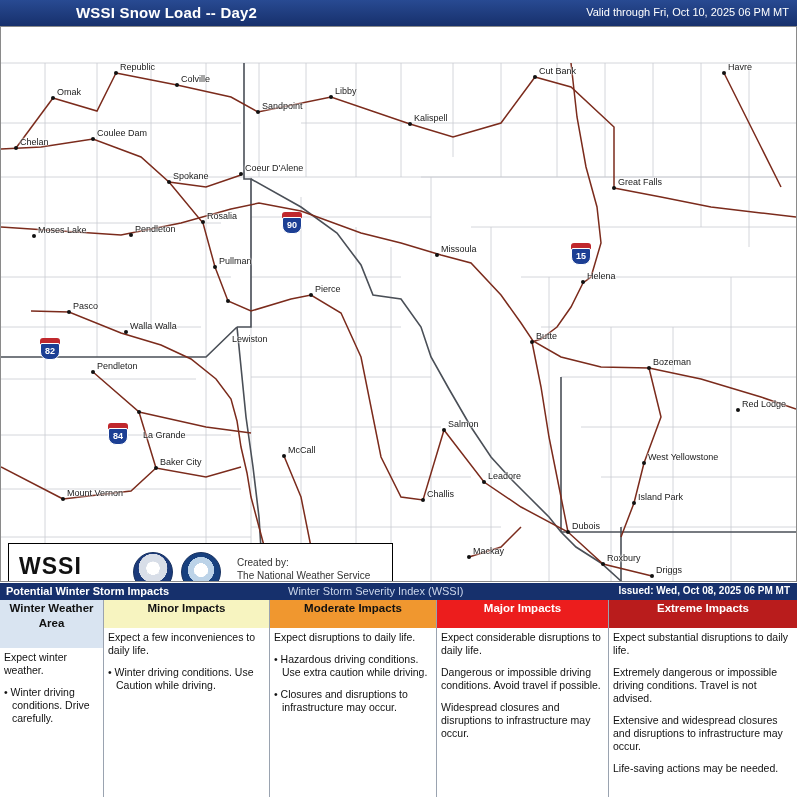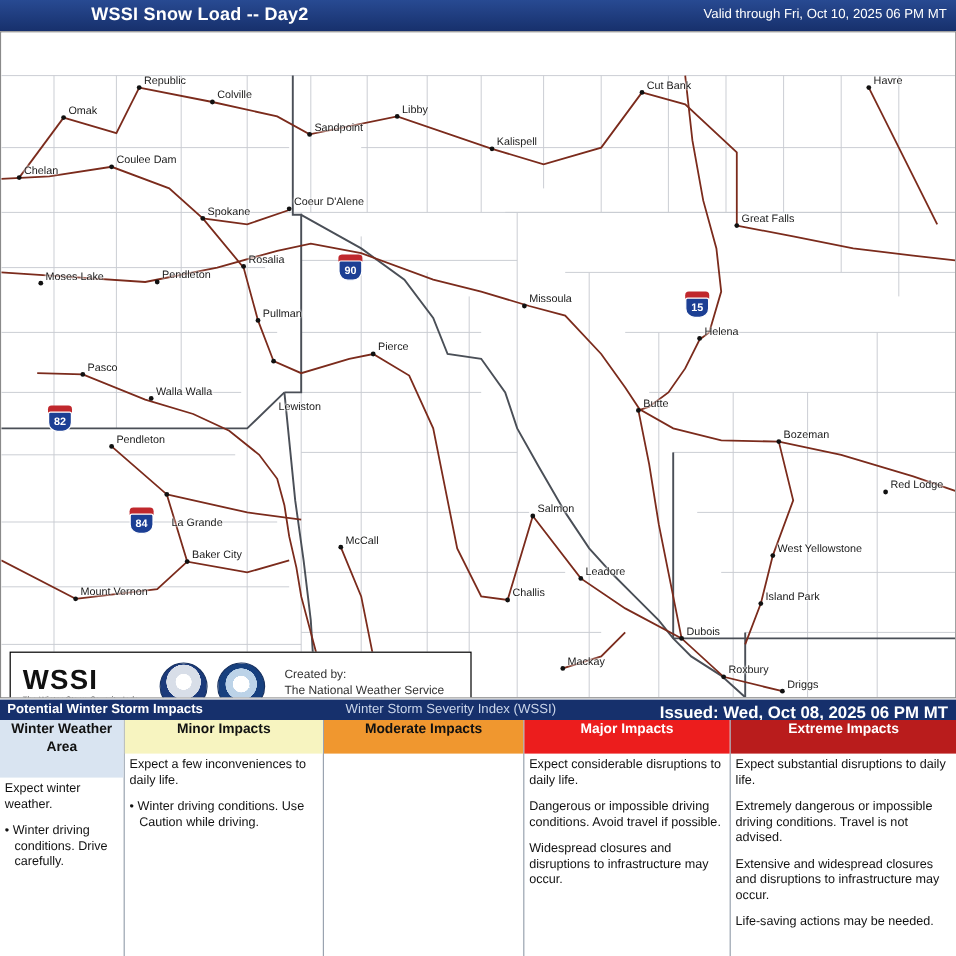--- a/index.html
+++ b/index.html
@@ -158,21 +158,21 @@
   #impacts-bar .left {
     position: absolute; left: 6px; top: 2px;
     font-size: 11px; font-weight: bold;
   }
   #impacts-bar .center {
     position: absolute; left: 288px; top: 2px;
     font-size: 11px; color: #cbd6ea;
   }
   #impacts-bar .right {
     position: absolute; right: 7px; top: 2px;
-    font-size: 14px; font-weight: bold;
+    font-size: 10px; font-weight: bold;
   }
 
   
   #legend {
     position: absolute;
     left: 0; top: 600px;
     width: 797px; height: 197px;
     display: flex;
     background: #ffffff;
   }
@@ -454,20 +454,25 @@
       </div>
       <div class="lcol" style="width: 166px;">
         <div class="lhead c-minor">Minor Impacts</div>
         <div class="lbody">
           <p class="">Expect a few inconveniences to daily life.</p>
           <p class="bullet ">• Winter driving conditions. Use Caution while driving.</p>
         </div>
       </div>
       <div class="lcol" style="width: 167px;">
         <div class="lhead c-mod">Moderate Impacts</div>
+        <div class="lbody">
+          <p class="">Expect disruptions to daily life.</p>
+          <p class="bullet ">• Hazardous driving conditions. Use extra caution while driving.</p>
+          <p class="bullet ">• Closures and disruptions to infrastructure may occur.</p>
+        </div>
       </div>
       <div class="lcol" style="width: 172px;">
         <div class="lhead c-major">Major Impacts</div>
         <div class="lbody">
           <p class="">Expect considerable disruptions to daily life.</p>
           <p class="">Dangerous or impossible driving conditions. Avoid travel if possible.</p>
           <p class="">Widespread closures and disruptions to infrastructure may occur.</p>
         </div>
       </div>
       <div class="lcol" style="width: 188px;">

